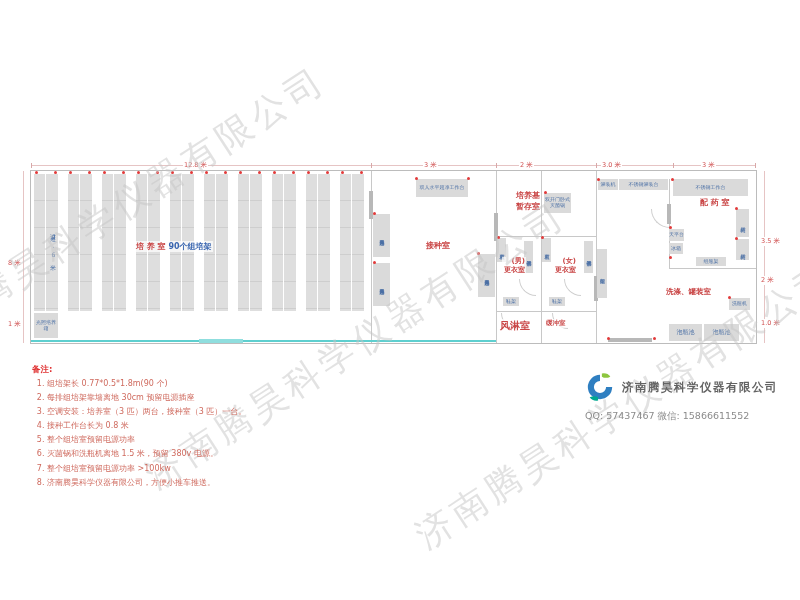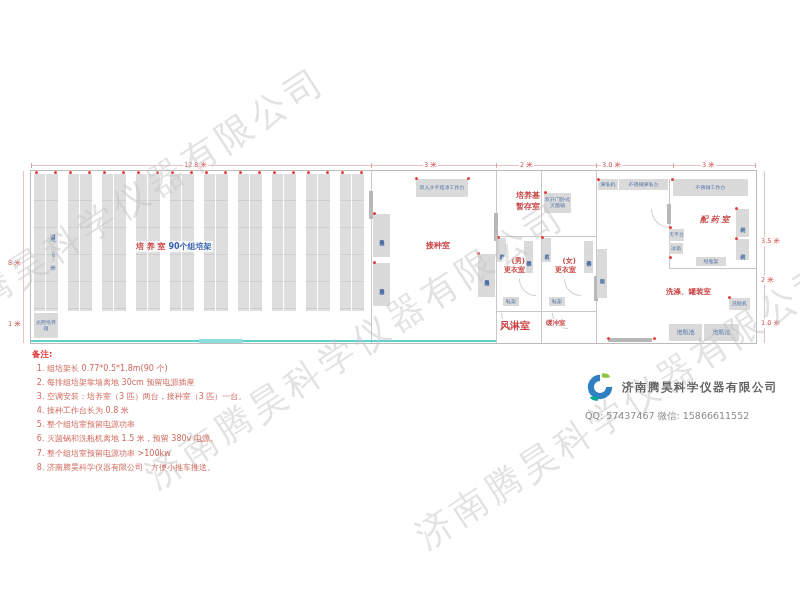--- a/index.html
+++ b/index.html
@@ -30,21 +30,21 @@
   .blue-strong{color:#3a66b0;}
   .aisle{position:absolute;writing-mode:vertical-rl;text-orientation:upright;
          color:#4a6fa5;font-size:6px;letter-spacing:2px;z-index:3;}
   .cyan{position:absolute;background:#5ecfcf;z-index:3;}
   .cyan-door{position:absolute;background:#8fdede;z-index:4;}
   .dim{position:absolute;color:#d05050;font-size:6.5px;white-space:nowrap;
        background:#fff;padding:0 1px;z-index:5;}
   .dimline{position:absolute;background:#e6c4c4;}
   .tick{position:absolute;width:1px;height:5px;background:#d8a8a8;}
   
-  .notes{position:absolute;left:32px;top:349px;width:310px;color:#cf6a5e;z-index:7;}
+  .notes{position:absolute;left:32px;top:364px;width:310px;color:#cf6a5e;z-index:7;}
   .notes-title{color:#e03333;font-weight:bold;font-size:8.5px;}
   .notes ol{margin:3px 0 0 0;padding-left:15px;font-size:8px;}
   .notes li{margin-bottom:4.5px;line-height:1.2;}
   
   .company{position:absolute;left:585px;top:372px;z-index:7;}
   .company-head{display:flex;align-items:center;gap:7px;}
   .company-name{font-size:11.5px;font-weight:bold;color:#636363;letter-spacing:1.5px;}
   .company-lines{margin-top:7px;color:#8b8b8b;font-size:9.5px;line-height:14.5px;}
 </style>
 </head>
@@ -152,21 +152,21 @@
 
   <div class="equip v" style="left:566px;top:78px;width:10px;height:49px;">组瓶架</div>
   <div class="equip tiny" style="left:567px;top:8px;width:20px;height:11px;">灌装机</div>
   <div class="equip tiny" style="left:588px;top:8px;width:49px;height:11px;">不锈钢灌装台</div>
   <div class="room-label" style="left:634px;top:116px;font-size:7.5px;">洗涤、罐装室</div>
   <div class="equip tiny" style="left:698px;top:127px;width:21px;height:12px;">洗瓶机</div>
   <div class="equip" style="left:638px;top:153px;width:33px;height:17px;">泡瓶池</div>
   <div class="equip" style="left:673px;top:153px;width:35px;height:17px;">泡瓶池</div>
 
   <div class="equip tiny" style="left:642px;top:8px;width:75px;height:17px;">不锈钢工作台</div>
-  <div class="room-label" style="left:668px;top:43px;font-style:italic;">配 药 室</div>
+  <div class="room-label" style="left:668px;top:26px;">配 药 室</div>
   <div class="equip v" style="left:705px;top:38px;width:13px;height:28px;">药品柜</div>
   <div class="equip v" style="left:705px;top:68px;width:13px;height:21px;">药品柜</div>
   <div class="equip tiny" style="left:638px;top:58px;width:15px;height:12px;">天平台</div>
   <div class="equip tiny" style="left:638px;top:72px;width:14px;height:11px;">冰箱</div>
   <div class="equip tiny" style="left:665px;top:86px;width:30px;height:9px;">组瓶架</div>
 <div class="dot" style="left: 4px; top: 0px;"></div>
     <div class="dot" style="left: 23px; top: 0px;"></div>
     <div class="dot" style="left: 38px; top: 0px;"></div>
     <div class="dot" style="left: 57px; top: 0px;"></div>
     <div class="dot" style="left: 72px; top: 0px;"></div>

